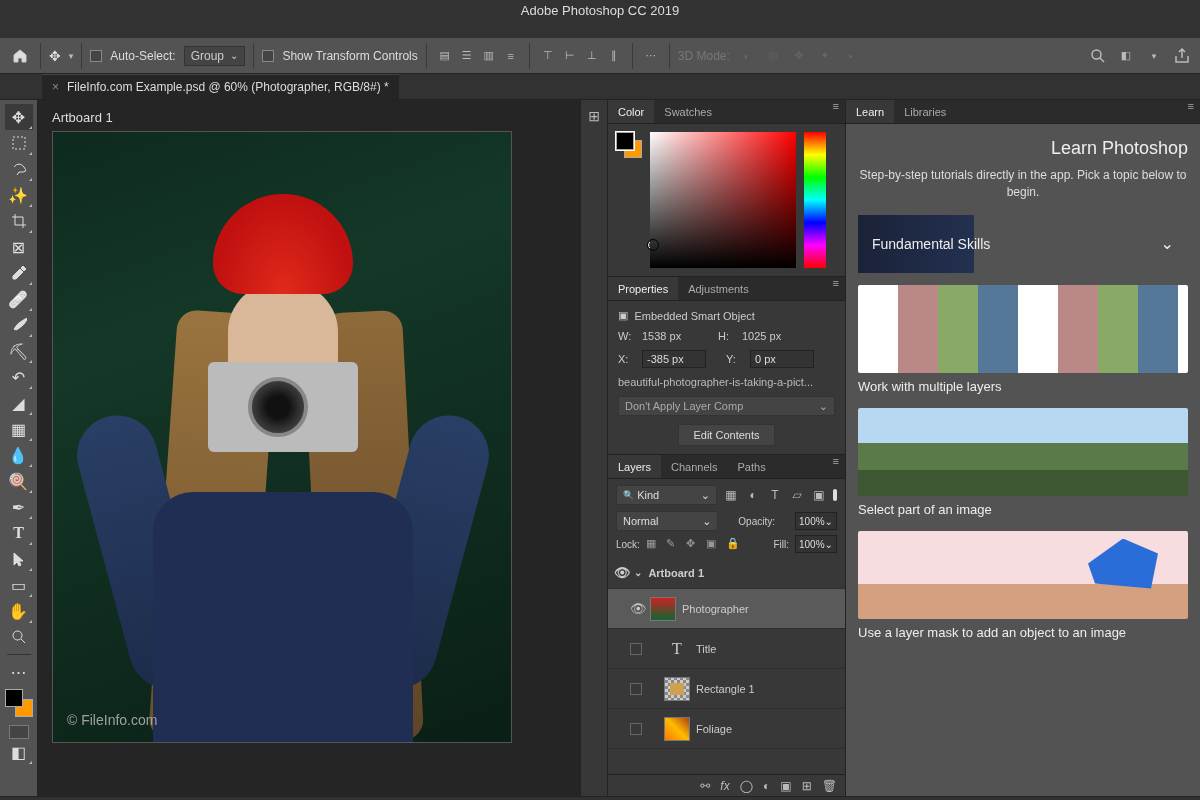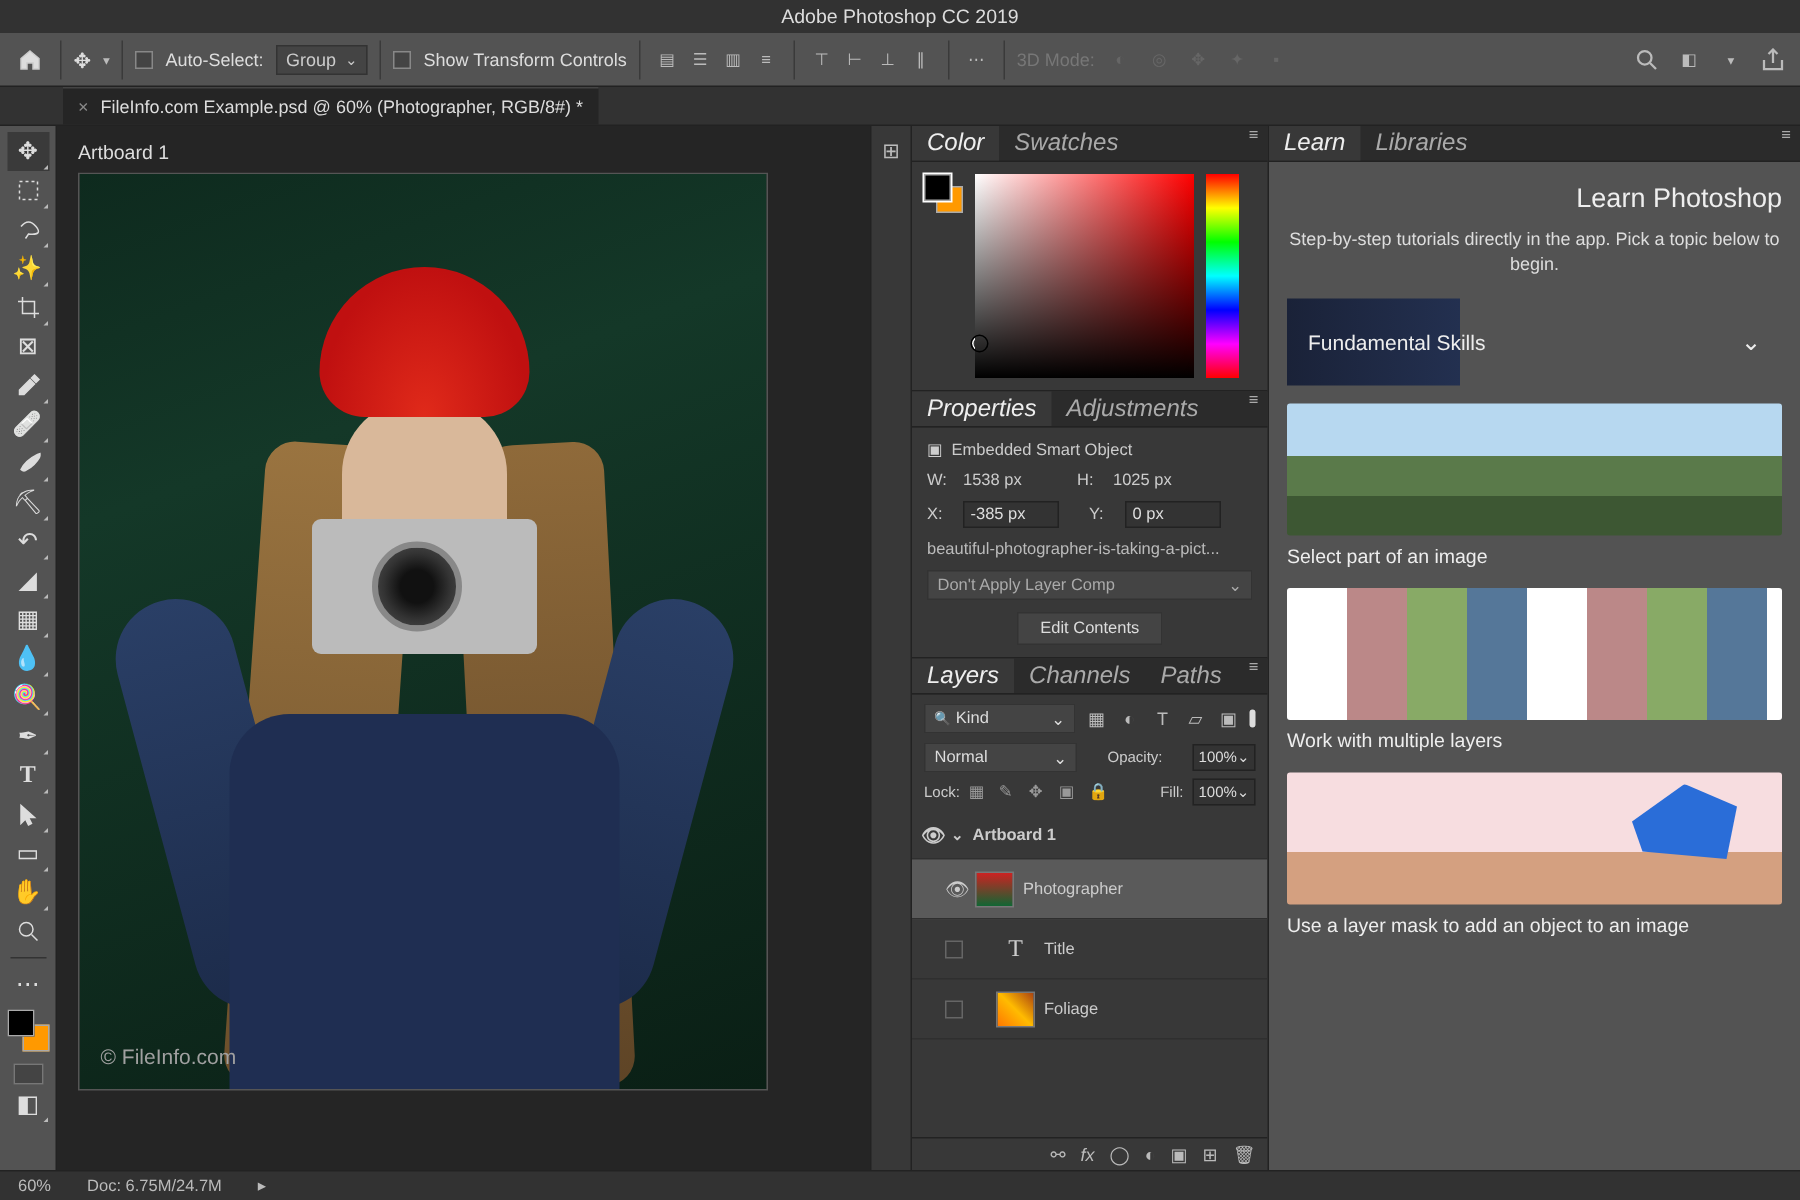--- a/index.html
+++ b/index.html
@@ -1,18 +1,18 @@
 <!DOCTYPE html>
 <html><head>
 <meta charset="utf-8">
 <style>
 * { margin: 0; padding: 0; box-sizing: border-box; font-family: -apple-system, "Segoe UI", sans-serif; }
 body { width: 1200px; height: 800px; background: #323232; color: #ccc; font-size: 11px; overflow: hidden; }
 
-.titlebar { height: 22px; background: #323232; text-align: center; line-height: 22px; font-size: 13px; color: #ddd; }
+.titlebar { height: 38px; background: #323232; text-align: center; line-height: 22px; font-size: 13px; color: #ddd; }
 
 .options-bar { height: 36px; background: #535353; display: flex; align-items: center; padding: 0 8px; gap: 8px; border-bottom: 1px solid #222; }
 .home-btn { width: 24px; height: 24px; display: flex; align-items: center; justify-content: center; cursor: pointer; }
 .move-ico { font-size: 14px; color: #ddd; }
 .divider { width: 1px; height: 26px; background: #3a3a3a; }
 .checkbox { width: 12px; height: 12px; border: 1px solid #888; background: #444; display: inline-block; }
 .opt-label { color: #ddd; font-size: 12px; }
 .dropdown { background: #444; border: 1px solid #333; padding: 2px 6px; display: flex; align-items: center; gap: 6px; font-size: 12px; }
 .dropdown::after { content: "⌄"; font-size: 10px; }
 .align-group { display: flex; gap: 2px; }
@@ -49,21 +49,21 @@
 .arm-l { position: absolute; width: 80px; height: 280px; background: linear-gradient(180deg,#2a3f66,#1c2b4a); top: 280px; left: 50px; transform: rotate(-15deg); border-radius: 40px; }
 .arm-r { position: absolute; width: 80px; height: 280px; background: linear-gradient(180deg,#2a3f66,#1c2b4a); top: 280px; left: 330px; transform: rotate(15deg); border-radius: 40px; }
 .body-shirt { position: absolute; width: 260px; height: 260px; background: #1f2e52; top: 360px; left: 100px; border-radius: 40px 40px 0 0; }
 .watermark { position: absolute; bottom: 14px; left: 14px; color: #a0a0a0; font-size: 14px; }
 
 .mini-gutter { width: 28px; background: #383838; border-right: 1px solid #222; border-left: 1px solid #222; display: flex; flex-direction: column; align-items: center; padding-top: 6px; }
 .mini-gutter .ico { width: 20px; height: 20px; color: #bbb; margin-bottom: 6px; font-size: 14px; display: flex; align-items: center; justify-content: center; }
 
 .panels-col { width: 238px; background: #383838; display: flex; flex-direction: column; border-right: 1px solid #222; }
 .panel-tabs { height: 24px; display: flex; align-items: stretch; background: #2b2b2b; border-bottom: 1px solid #222; }
-.panel-tab { padding: 0 10px; display: flex; align-items: center; font-size: 16px; color: #aaa; cursor: pointer; font-style: italic; }
+.panel-tab { padding: 0 10px; display: flex; align-items: center; font-size: 11px; color: #aaa; cursor: pointer; }
 .panel-tab.active { background: #383838; color: #eee; }
 .panel-menu { margin-left: auto; padding: 0 6px; color: #aaa; cursor: pointer; }
 
 .color-panel { height: 152px; padding: 8px; display: flex; gap: 8px; }
 .swatch-mini { position: relative; width: 26px; height: 26px; }
 .swatch-mini .fg { position: absolute; width: 18px; height: 18px; background: #000; border: 1px solid #aaa; outline: 1px solid #fff; z-index: 2; }
 .swatch-mini .bg { position: absolute; left: 8px; top: 8px; width: 18px; height: 18px; background: #f90; border: 1px solid #aaa; }
 .color-field { width: 146px; height: 136px; background: linear-gradient(to right,#fff,#f00); position: relative; }
 .color-field::after { content: ""; position: absolute; inset: 0; background: linear-gradient(to top,#000,transparent); }
 .picker-ring { position: absolute; width: 10px; height: 10px; border: 1px solid #fff; border-radius: 50%; outline: 1px solid #000; bottom: 18px; left: -2px; }
@@ -388,20 +388,26 @@
         </div>
         <div class="layer-row" style="height:40px;padding-left:22px">
           <span class="chk"></span>
           <span style="width:10px"></span>
           <span class="thumb t-type">T</span>
           <span>Title</span>
         </div>
         <div class="layer-row" style="height:40px;padding-left:22px">
           <span class="chk"></span>
           <span style="width:10px"></span>
+          <span class="thumb t-rect"></span>
+          <span>Rectangle 1</span>
+        </div>
+        <div class="layer-row" style="height:40px;padding-left:22px">
+          <span class="chk"></span>
+          <span style="width:10px"></span>
           <span class="thumb t-foliage"></span>
           <span>Foliage</span>
         </div>
       </div>
       <div class="layers-footer">
         <span>⚯</span>
         <span style="font-style:italic">fx</span>
         <span>◯</span>
         <span>◐</span>
         <span>▣</span>
@@ -418,26 +424,26 @@
       <div class="panel-menu">≡</div>
     </div>
     <div class="learn-body">
       <div class="learn-title">Learn Photoshop</div>
       <div class="learn-sub">Step-by-step tutorials directly in the app. Pick a topic below to begin.</div>
       <div class="fund-bar">
         <span>Fundamental Skills</span>
           <span class="chev-d">⌄</span>
       </div>
       <div class="card">
+          <div class="card-img c2"></div>
+          <div class="card-cap">Work with multiple layers</div>
+        </div>
+      <div class="card">
           <div class="card-img c3"></div>
           <div class="card-cap">Select part of an image</div>
-        </div>
-      <div class="card">
-          <div class="card-img c2"></div>
-          <div class="card-cap">Work with multiple layers</div>
         </div>
       <div class="card">
           <div class="card-img c4"></div>
           <div class="card-cap">Use a layer mask to add an object to an image</div>
         </div>
     </div>
   </div>
 </div>
 
 <div class="status-bar">

